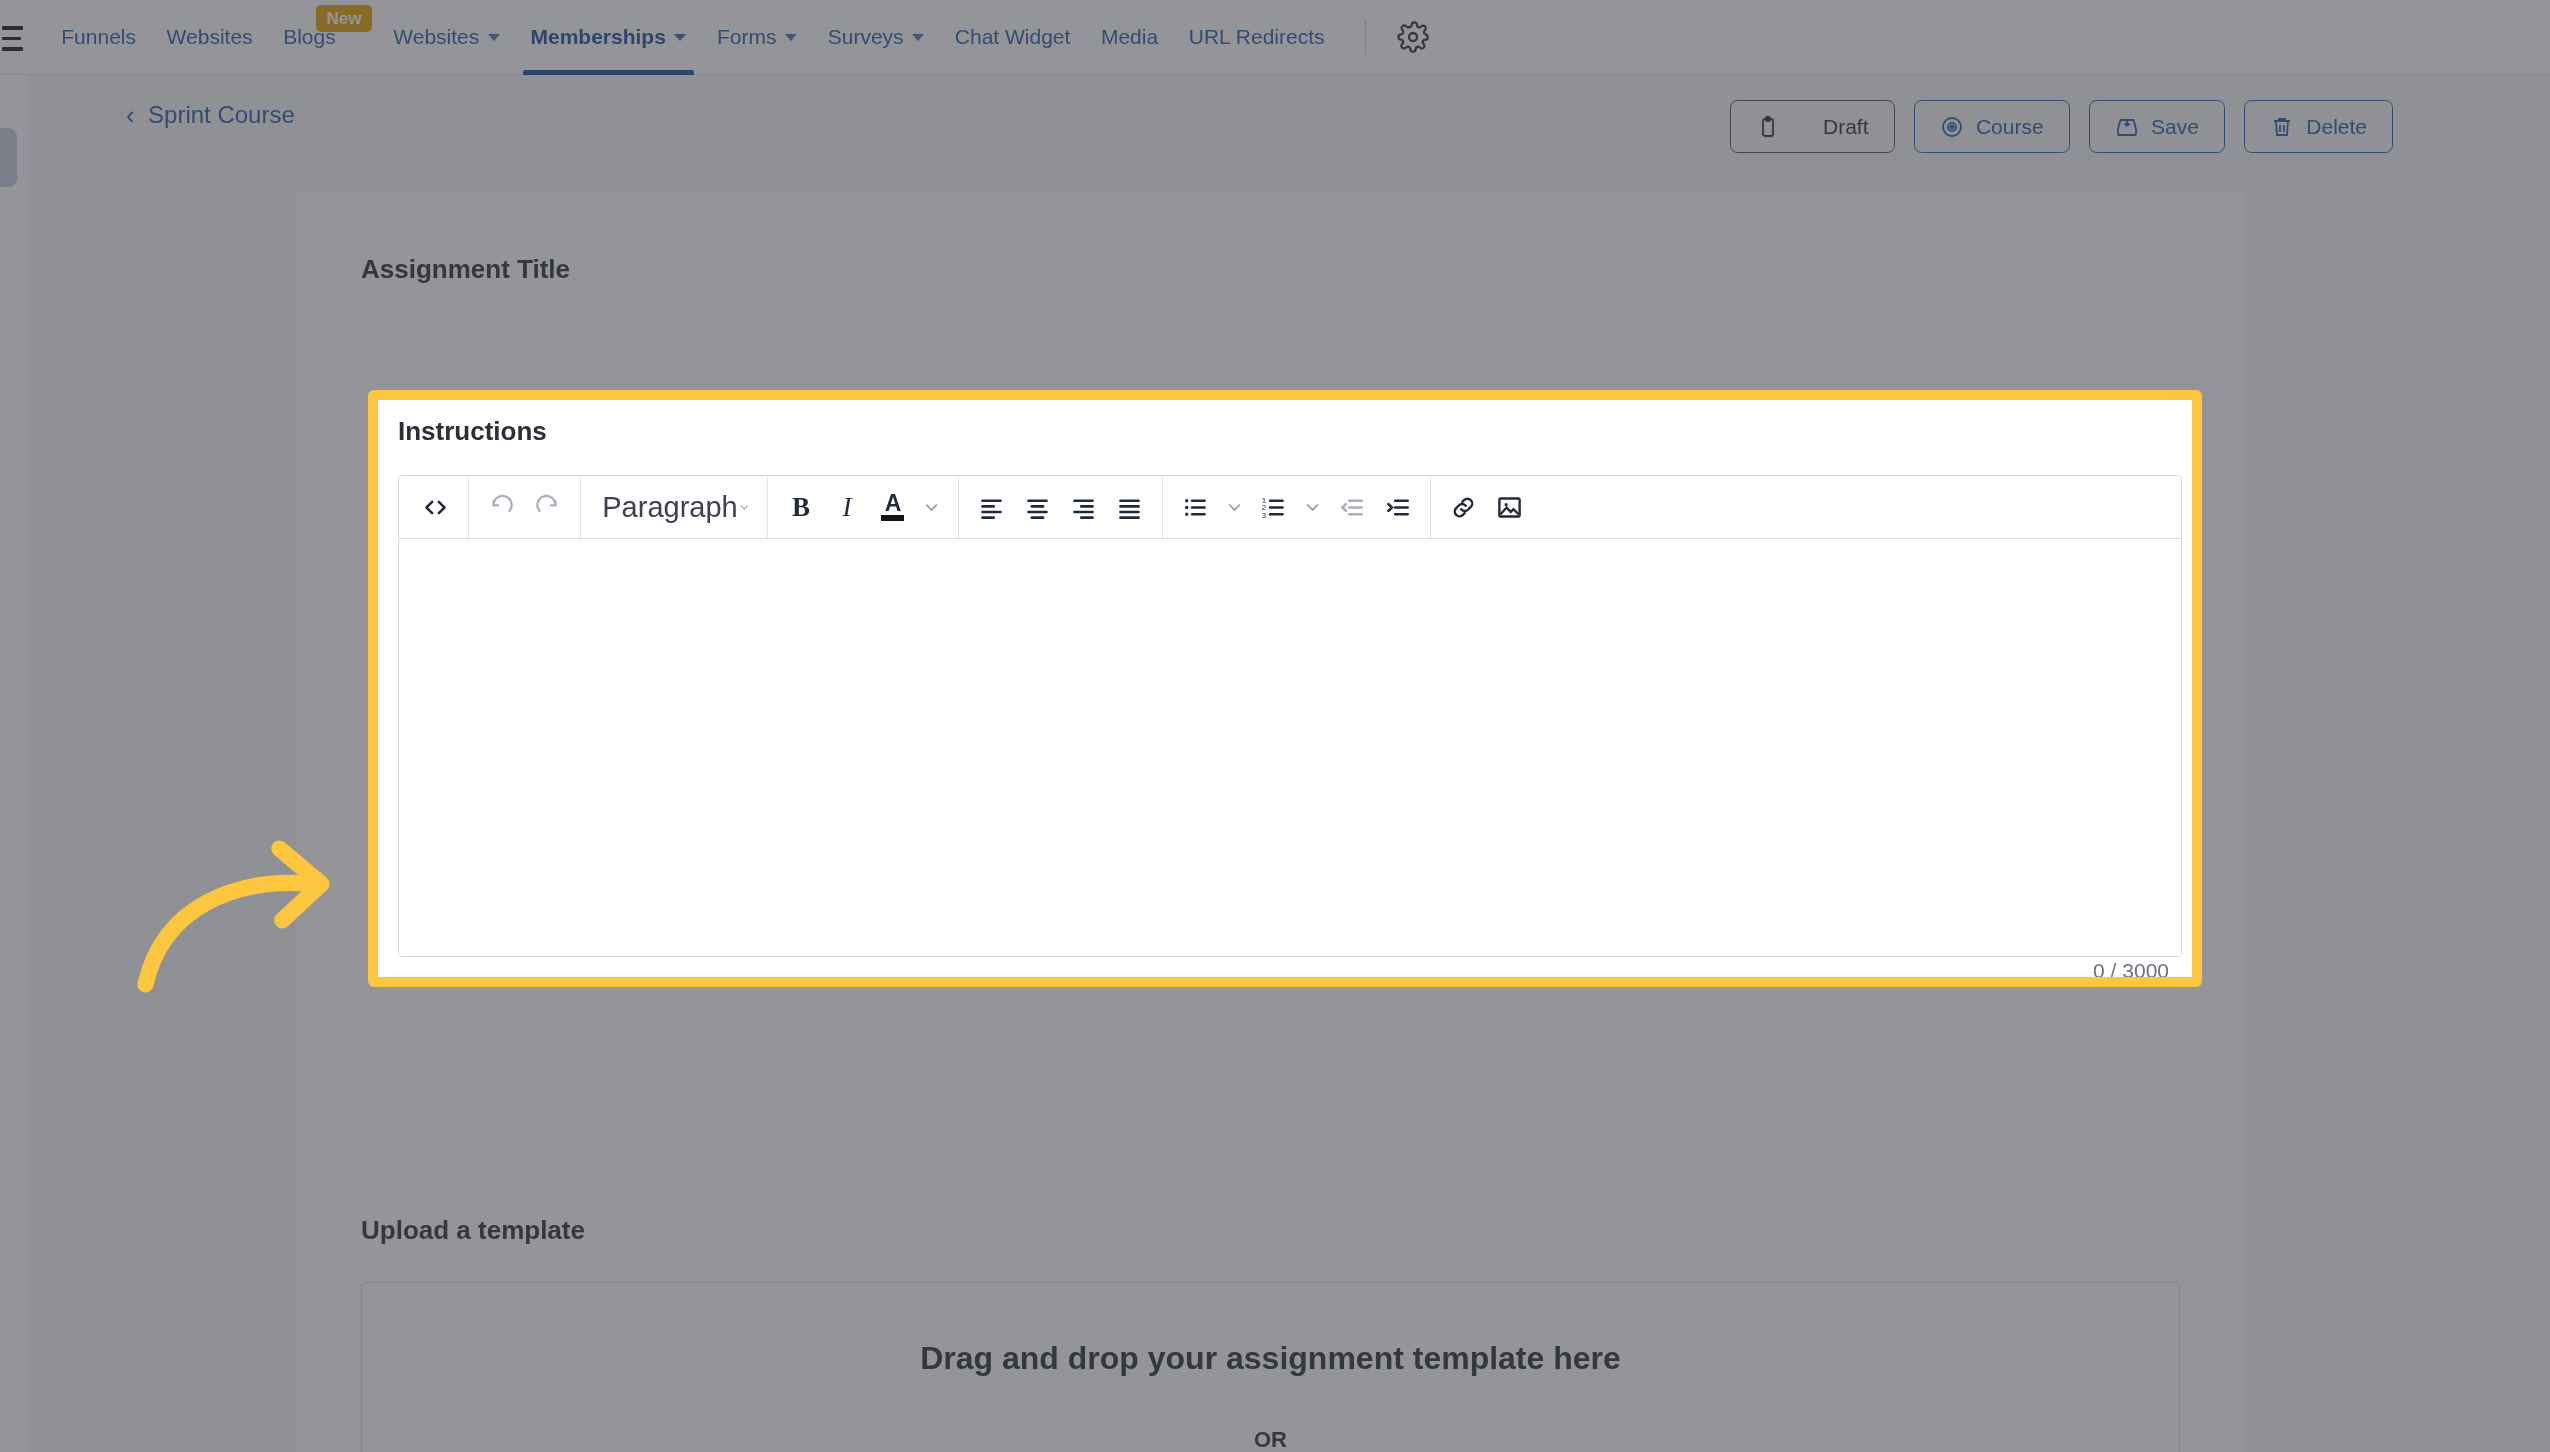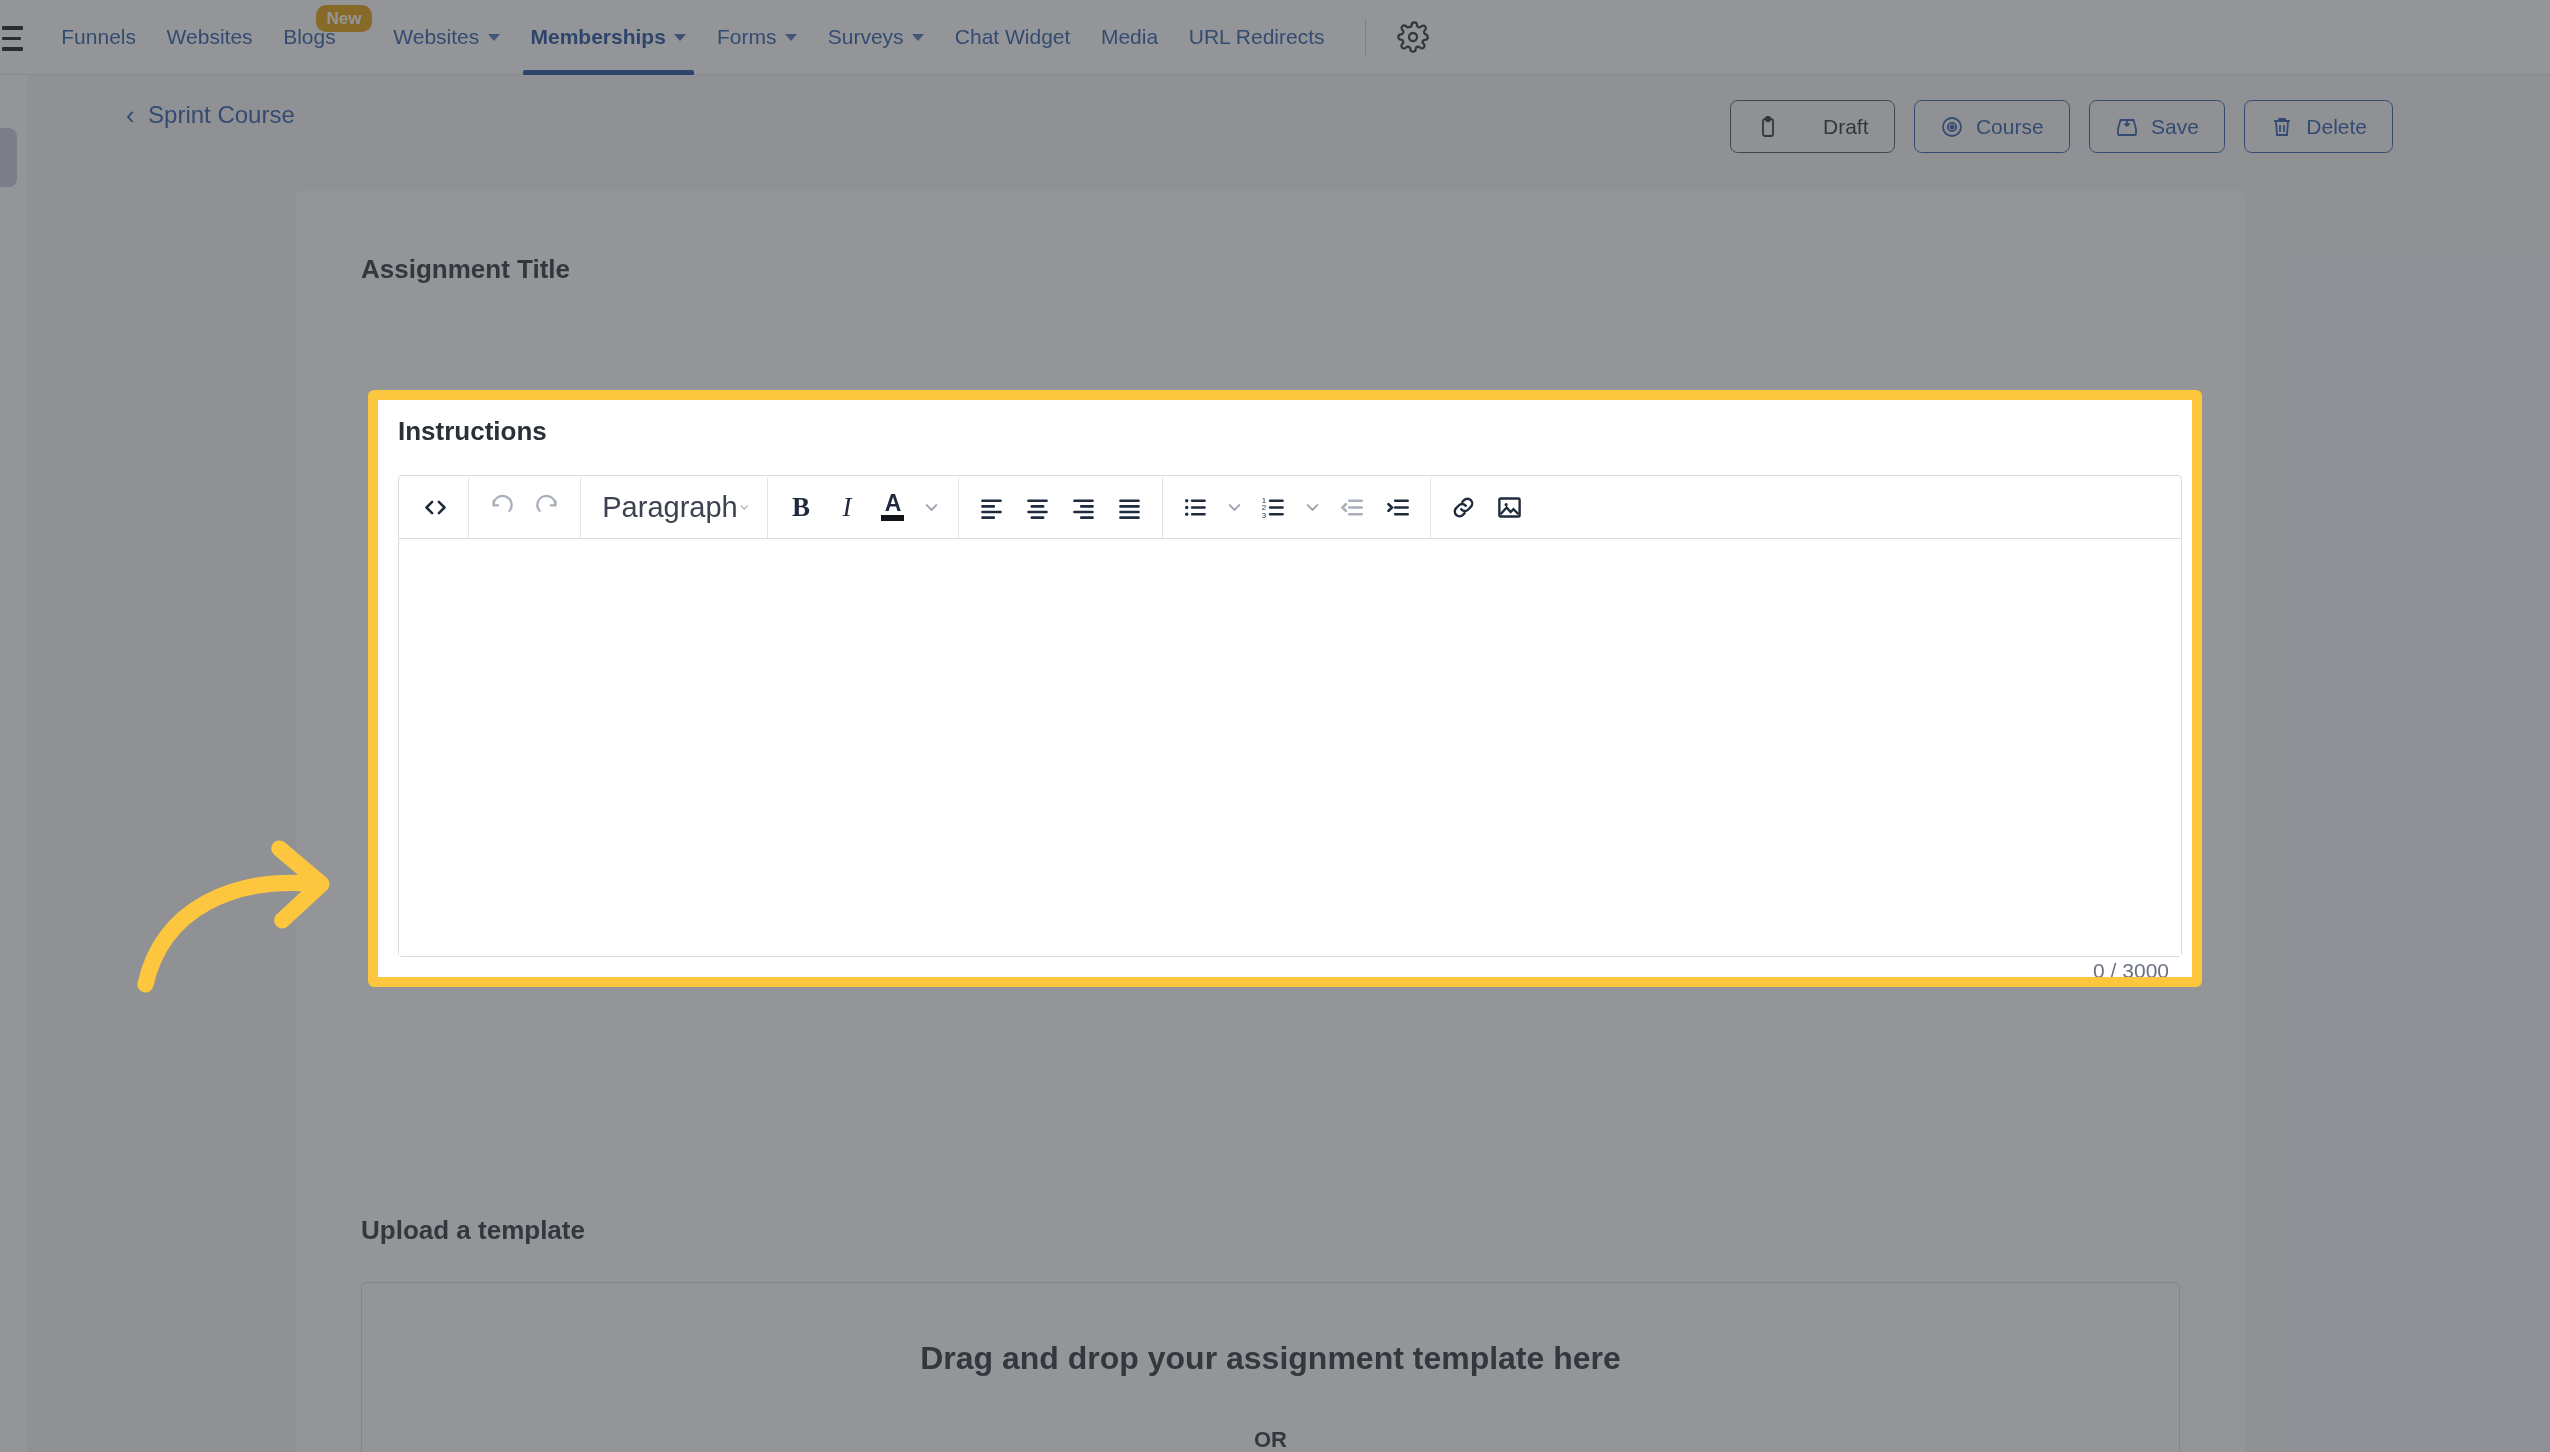--- a/index.html
+++ b/index.html
@@ -33,21 +33,21 @@
   }
   .navitem.active { color:#1d4e9c; font-weight: 700; }
   .navitem.active::after {
     content:""; position:absolute; left: 7.6px; right: 7.6px; bottom: 0;
     height: 4.8px; background:#1d4e9c; border-radius: 1.9px 1.9px 0 0;
   }
   .chev { width: 0; height: 0; border-left: 6.7px solid transparent; border-right: 6.7px solid transparent; border-top: 7.6px solid currentColor; opacity:.85; }
   .newbadge {
     position: absolute; top: 5.7px; right: -21px;
     background:#e3a008; color:#ffffff; font-size: 17px; font-weight: 600;
-    padding: 2.9px 10.5px; border-radius: 10px; line-height: 1.25;
+    padding: 2.9px 10.5px; border-radius: 5px; line-height: 1.25;
   }
   .navsep { width:1px; height: 36px; background:#c9ccd4; margin: 0 21px 0 25px; }
   .gearbtn { width: 53px; height: 53px; display:flex; align-items:center; justify-content:center; cursor:pointer; }
   .gearbtn svg { width: 32px; height: 32px; }
 
   
   .leftrail { position:absolute; left:0; top:75px; width:27px; bottom:0; background:#ffffff; }
   .railpill { position:absolute; left:0px; top:53px; width: 17px; height: 59px; background:#c7cbdb; border-radius: 0 8.6px 8.6px 0; }
 
   

